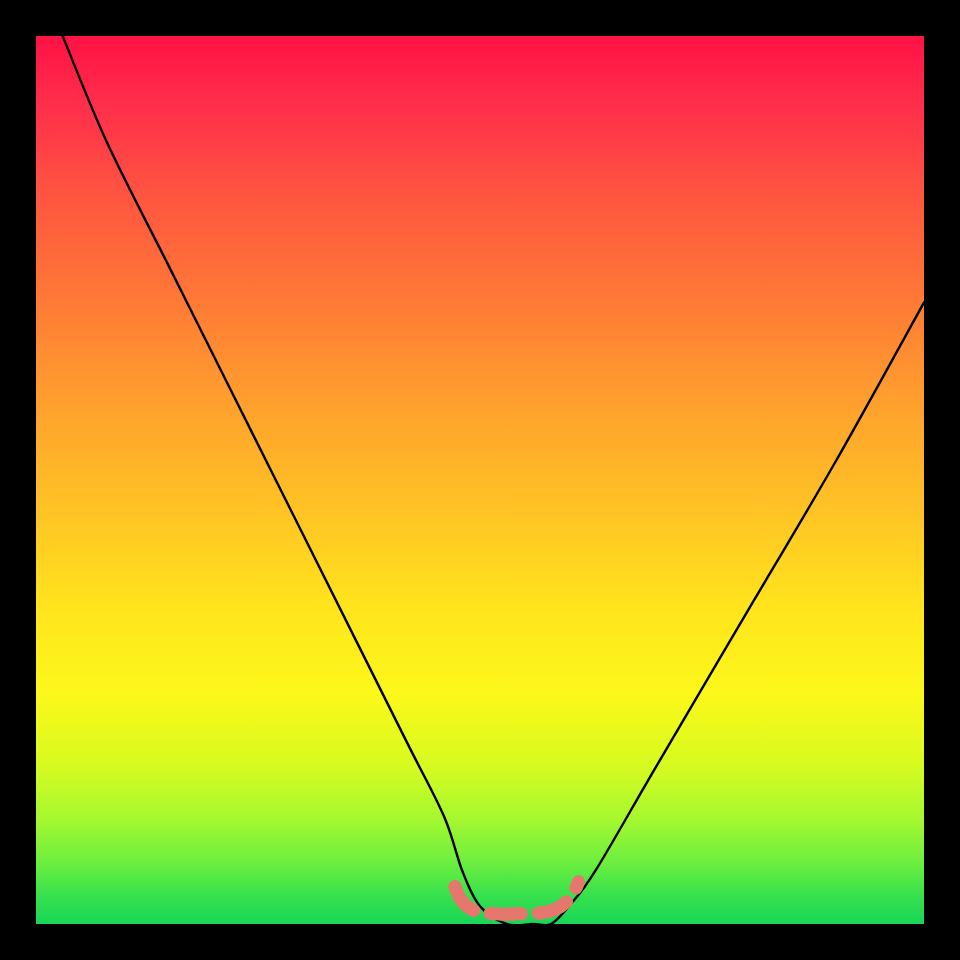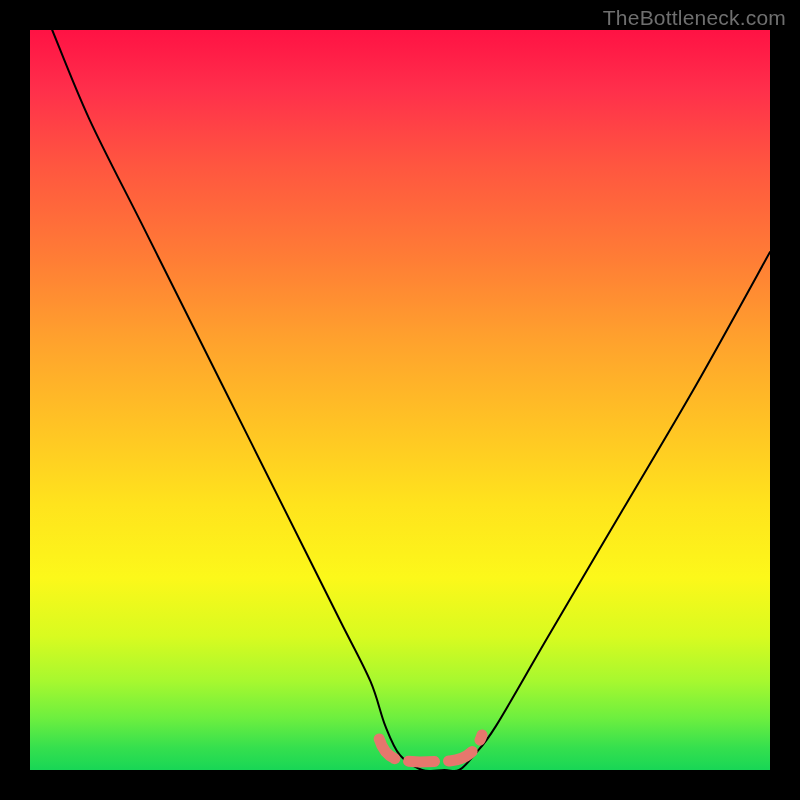--- a/index.html
+++ b/index.html
@@ -57,21 +57,20 @@
     font-weight: 500;
     letter-spacing: 0.2px;
     user-select: none;
   }
 </style>
 </head>
 <body>
 
 <div class="frame">
 
-  <div class="watermark">TheBottleneck.com</div>
 
   <div class="plot-area">
     <svg class="curve-svg" viewBox="0 0 740 740" preserveAspectRatio="none">
       <path d="M 22.2 0.0 C 28.4 14.8, 44.4 56.7, 59.2 88.8 C 74.0 120.9, 93.7 157.9, 111.0 192.4 C 128.3 226.9, 144.3 259.0, 162.8 296.0 C 181.3 333.0, 203.5 377.4, 222.0 414.4 C 240.5 451.4, 259.0 488.4, 273.8 518.0 C 288.6 547.6, 299.7 569.8, 310.8 592.0 C 321.9 614.2, 333.0 633.9, 340.4 651.2 C 347.8 668.5, 350.3 683.3, 355.2 695.6 C 360.1 707.9, 363.8 717.8, 370.0 725.2 C 376.2 732.6, 384.8 737.5, 392.2 740.0 C 399.6 742.5, 408.2 740.0, 414.4 740.0 C 420.6 740.0, 424.3 742.5, 429.2 740.0 C 434.1 737.5, 437.8 732.6, 444.0 725.2 C 450.2 717.8, 453.9 715.3, 466.2 695.6 C 478.5 675.9, 497.0 642.6, 518.0 606.8 C 539.0 571.0, 567.3 522.9, 592.0 481.0 C 616.7 439.1, 641.3 398.4, 666.0 355.2 C 690.7 312.0, 727.7 244.2, 740.0 222.0" fill="none" stroke="#000" stroke-width="2" stroke-linecap="round" stroke-linejoin="round"></path>
       <path d="M 349.2 708.9 Q 355.2 728.9 373.2 730.9 L 389.6 731.9 L 419.6 730.9 Q 444.0 728.9 452.0 704.9" fill="none" stroke="#e6776d" stroke-width="11" stroke-linecap="round" stroke-linejoin="round" stroke-dasharray="26 14"></path>
     </svg>
   </div>
 
 </div>
 

